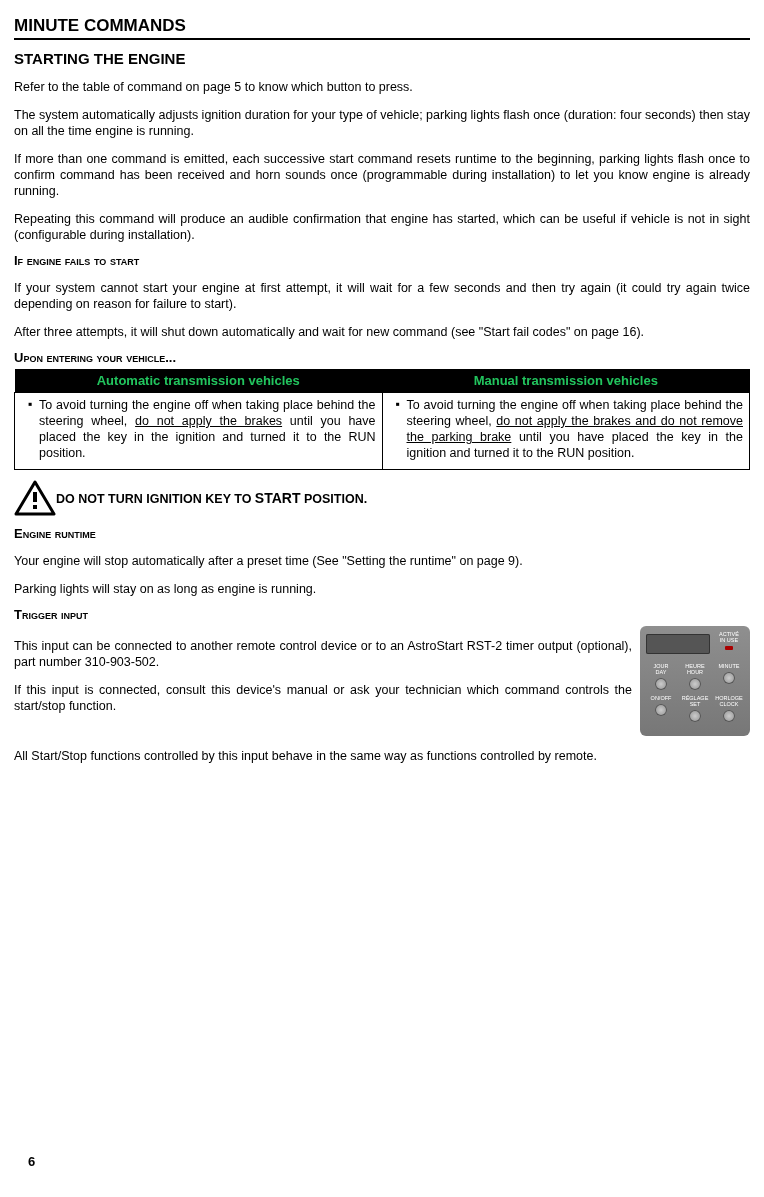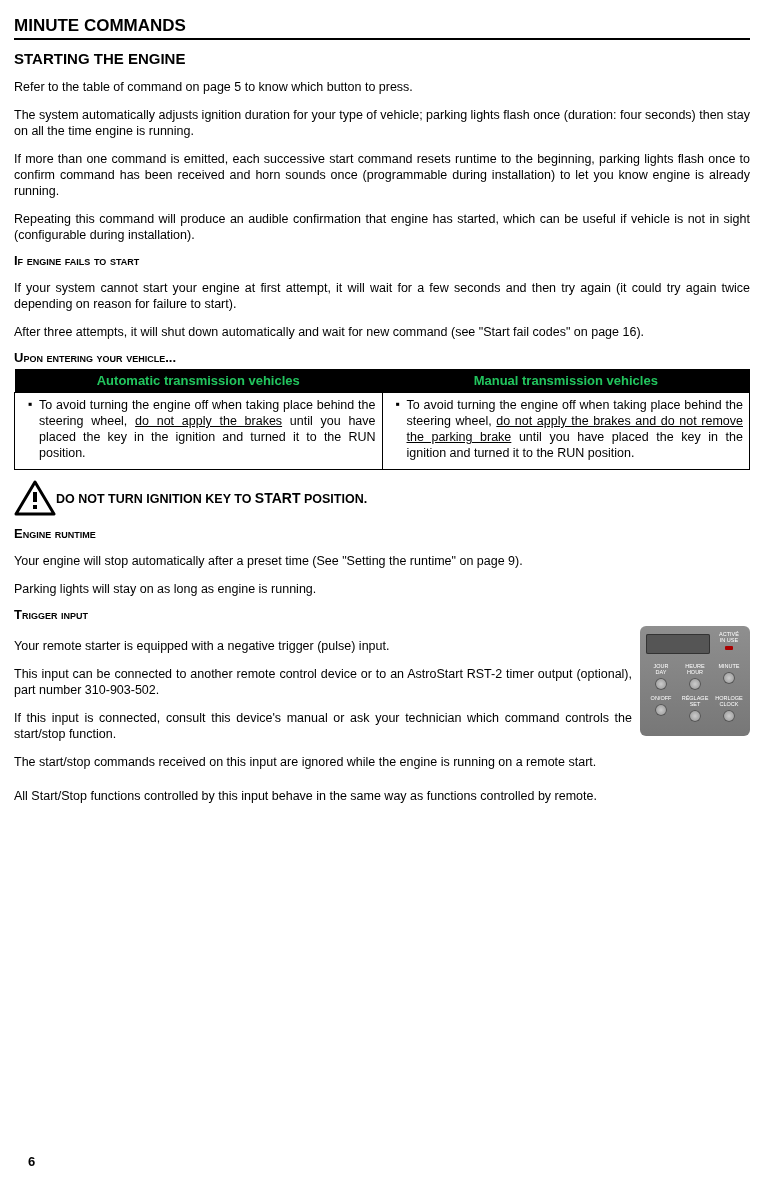--- a/index.html
+++ b/index.html
@@ -154,24 +154,22 @@
 </div>
 
 <div class="smallcaps">Engine runtime</div>
 <div class="para">Your engine will stop automatically after a preset time (See "Setting the runtime" on page 9).</div>
 <div class="para">Parking lights will stay on as long as engine is running.</div>
 
 <div class="smallcaps">Trigger input</div>
 
 <div class="trigger-wrap">
   <div class="trigger-col">
-    <div class="para">Your remote starter is equipped with a negative trigger (pulse) input.</div>
     <div class="para">This input can be connected to another remote control device or to an AstroStart RST-2 timer output (optional), part number 310-903-502.</div>
     <div class="para">If this input is connected, consult this device's manual or ask your technician which command controls the start/stop function.</div>
-    <div class="para">The start/stop commands received on this input are ignored while the engine is running on a remote start.</div>
   </div>
   <div class="timer">
     <div class="lcd"></div>
     <div>
       <div class="lbl" style="white-space:pre-line">ACTIVÉ
 IN USE</div>
       <div class="led"></div>
     </div>
     <div>
       <div class="lbl" style="white-space:pre-line">JOUR

